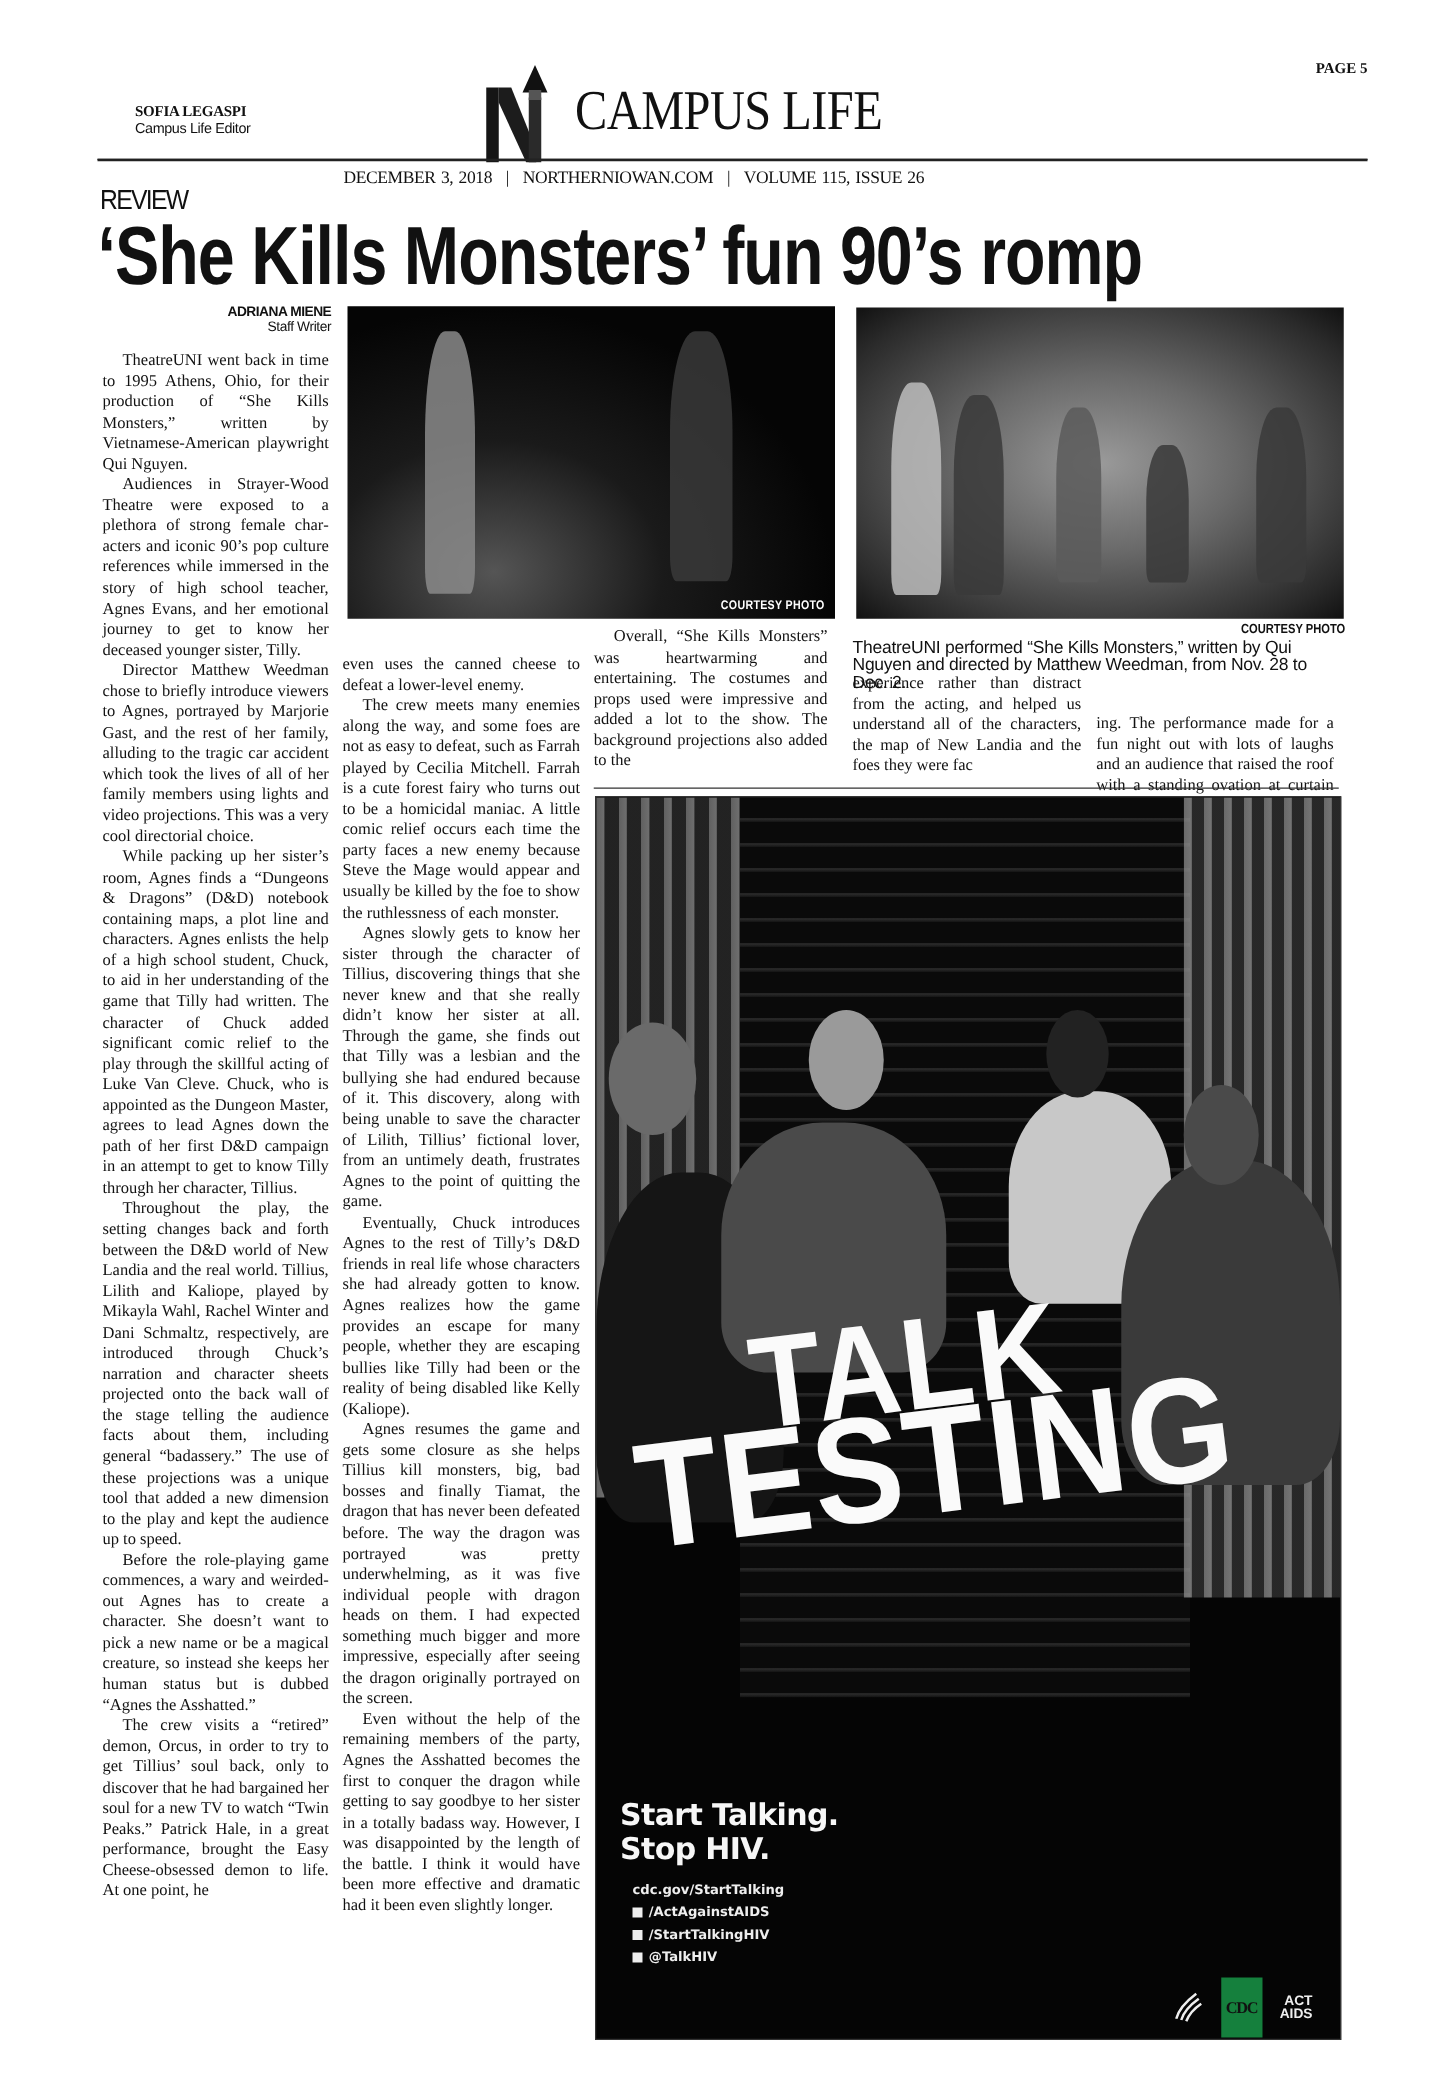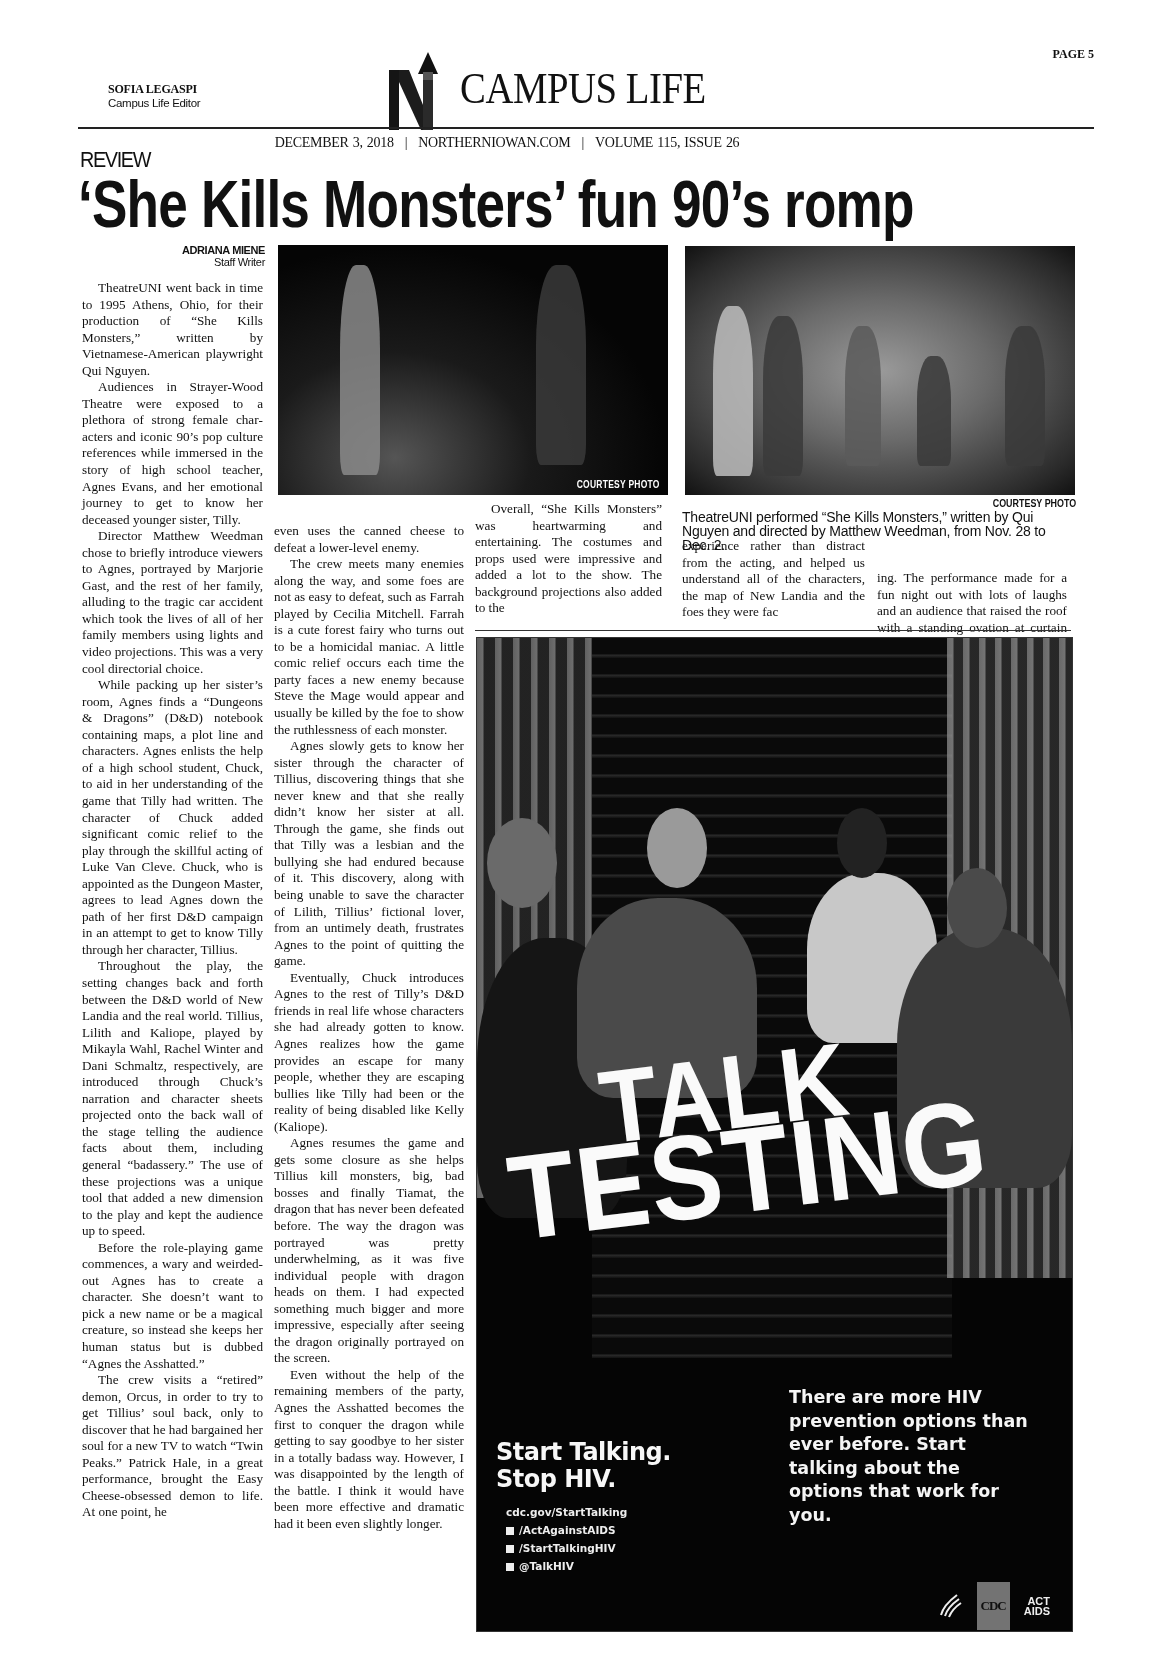--- a/index.html
+++ b/index.html
@@ -55,21 +55,21 @@
   .talk, .testing { position: absolute; font-family: "Liberation Sans", sans-serif; font-weight: bold; color: #fafafa; line-height: 1; letter-spacing: 2px; transform-origin: left bottom; }
   .talk { left: 130px; top: 418px; font-size: 104px; transform: rotate(-7deg) scaleX(0.9); }
   .testing { left: 40px; top: 500px; font-size: 120px; transform: rotate(-7deg) scaleX(0.9); }
   .ad-sub { position: absolute; left: 46px; top: 672px; width: 530px; font-family: "DejaVu Sans", sans-serif; font-size: 16.3px; line-height: 21px; color: #f2f2f2; letter-spacing: 0.1px; }
   .ad-right { position: absolute; left: 312px; top: 748px; width: 240px; font-family: "DejaVu Sans", sans-serif; font-weight: bold; font-size: 17.5px; line-height: 23.5px; color: #f5f5f5; }
   .ad-tag { position: absolute; left: 19px; top: 801px; font-family: "DejaVu Sans", sans-serif; font-weight: bold; font-size: 24px; line-height: 27px; color: #f7f7f7; letter-spacing: -0.5px; }
   .ad-links { position: absolute; left: 29px; top: 865px; font-family: "DejaVu Sans", sans-serif; font-weight: bold; font-size: 10.5px; line-height: 18px; color: #eee; }
   .ad-links .sq { display: inline-block; width: 8px; height: 8px; background: #eee; margin-right: 5px; vertical-align: -1px; }
   .ad-logos { position: absolute; right: 22px; top: 944px; display: flex; align-items: center; gap: 14px; }
   .hhs { width: 26px; height: 26px; }
-  .cdc { font-family: "Liberation Serif", serif; font-weight: bold; font-size: 13px; background: #737373; color: #111; padding: 16px 4px; letter-spacing: -1px; }
+  .cdc { font-family: "Liberation Serif", serif; font-weight: bold; font-size: 13px; background: #15803d; color: #111; padding: 16px 4px; letter-spacing: -1px; }
   .act { font-family: "Liberation Sans", sans-serif; font-weight: bold; font-size: 11px; color: #eee; line-height: 10px; text-align: right; }
 </style>
 </head>
 <body>
 
 <div class="editor">
   <div class="name">SOFIA LEGASPI</div>
   <div class="role">Campus Life Editor</div>
 </div>
 
@@ -151,21 +151,20 @@
   <div class="person" style="left:100px;top:260px;width:180px;height:200px;background:#4a4a4a;"></div>
   <div class="head" style="left:170px;top:170px;width:60px;height:80px;background:#9a9a9a;"></div>
   <div class="person" style="left:330px;top:235px;width:130px;height:170px;background:#c8c8c8;"></div>
   <div class="head" style="left:360px;top:170px;width:50px;height:70px;background:#222;"></div>
   <div class="person" style="left:420px;top:290px;width:175px;height:260px;background:#3a3a3a;"></div>
   <div class="head" style="left:470px;top:230px;width:60px;height:80px;background:#4a4a4a;"></div>
 
   <div class="talk">TALK</div>
   <div class="testing">TESTING</div>
 
-  <div class="ad-right">There are more HIV prevention options than ever before. Start talking about the options that work for you.</div>
 
   <div class="ad-tag">
     <div>Start Talking.</div>
     <div>Stop HIV.</div>
   </div>
 
   <div class="ad-links">
     <div>cdc.gov/StartTalking</div>
     <div><span class="sq"></span><span>/ActAgainstAIDS</span></div>
     <div><span class="sq"></span><span>/StartTalkingHIV</span></div>

